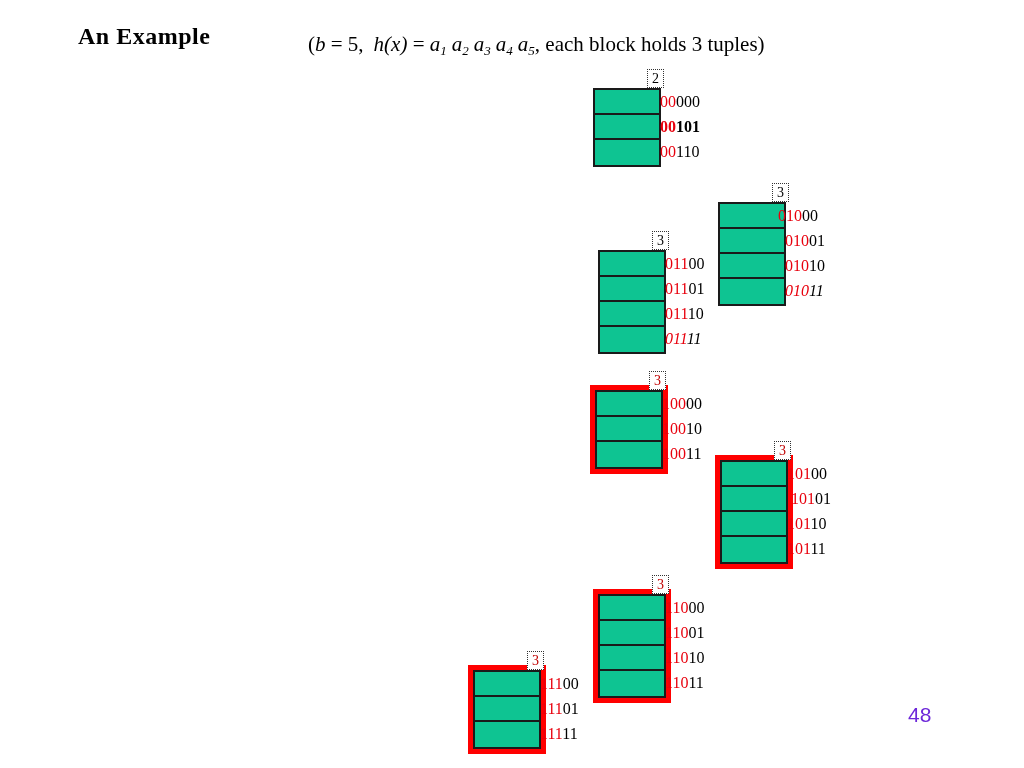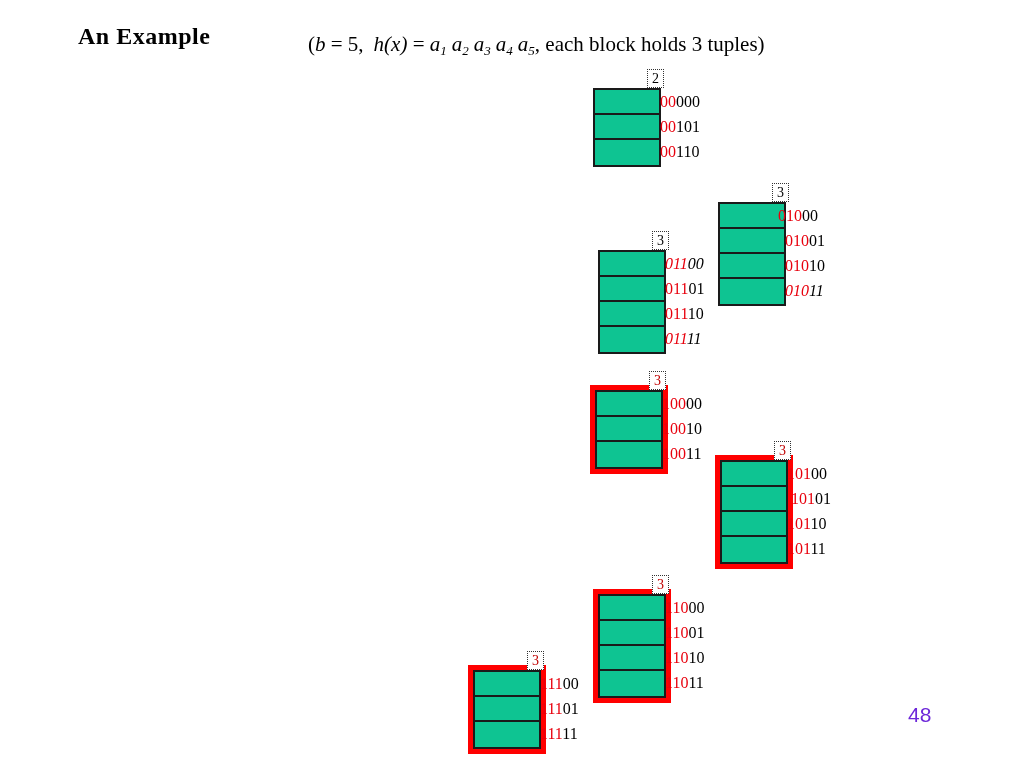--- a/index.html
+++ b/index.html
@@ -128,21 +128,21 @@
     <div class="bucket-group" style="left: 593px; top: 88px;">
       <div class="bucket-stack" style="width: 68px;">
         <div class="bucket-cells" style="width: 68px;">
           <div class="bucket-cell" style="height: 25px;"></div>
           <div class="bucket-cell" style="height: 25px;"></div>
           <div class="bucket-cell" style="height: 25px;"></div>
         </div>
         <div class="depth-label">2</div>
       </div>
       <div class="tuple-row" style="left: 67px; top: 6px;"><span class="pre">00</span><span class="post">000</span></div>
-      <div class="tuple-row" style="left: 67px; top: 31px;"><span class="pre">00</span><span class="post">101</span></div>
+      <div class="tuple-row" style="left: 67px; top: 31px; font-weight: bold;"><span class="pre">00</span><span class="post">101</span></div>
       <div class="tuple-row" style="left: 67px; top: 56px;"><span class="pre">00</span><span class="post">110</span></div>
     </div>
     <div class="bucket-group" style="left: 718px; top: 202px;">
       <div class="bucket-stack" style="width: 68px;">
         <div class="bucket-cells" style="width: 68px;">
           <div class="bucket-cell" style="height: 25px;"></div>
           <div class="bucket-cell" style="height: 25px;"></div>
           <div class="bucket-cell" style="height: 25px;"></div>
           <div class="bucket-cell" style="height: 25px;"></div>
         </div>
@@ -156,21 +156,21 @@
     <div class="bucket-group" style="left: 598px; top: 250px;">
       <div class="bucket-stack" style="width: 68px;">
         <div class="bucket-cells" style="width: 68px;">
           <div class="bucket-cell" style="height: 25px;"></div>
           <div class="bucket-cell" style="height: 25px;"></div>
           <div class="bucket-cell" style="height: 25px;"></div>
           <div class="bucket-cell" style="height: 25px;"></div>
         </div>
         <div class="depth-label">3</div>
       </div>
-      <div class="tuple-row" style="left: 67px; top: 6px; font-style: italic;"><span class="pre">011</span><span class="post">00</span></div>
+      <div class="tuple-row" style="left: 67px; top: 6px;"><span class="pre">011</span><span class="post">00</span></div>
       <div class="tuple-row" style="left: 67px; top: 31px;"><span class="pre">011</span><span class="post">01</span></div>
       <div class="tuple-row" style="left: 67px; top: 56px;"><span class="pre">011</span><span class="post">10</span></div>
       <div class="tuple-row" style="left: 67px; top: 81px; font-style: italic;"><span class="pre">011</span><span class="post">11</span></div>
     </div>
     <div class="bucket-group" style="left: 590px; top: 385px;">
       <div class="bucket-stack highlight" style="width: 78px;">
         <div class="bucket-cells" style="width: 68px;">
           <div class="bucket-cell" style="height: 25px;"></div>
           <div class="bucket-cell" style="height: 25px;"></div>
           <div class="bucket-cell" style="height: 25px;"></div>

